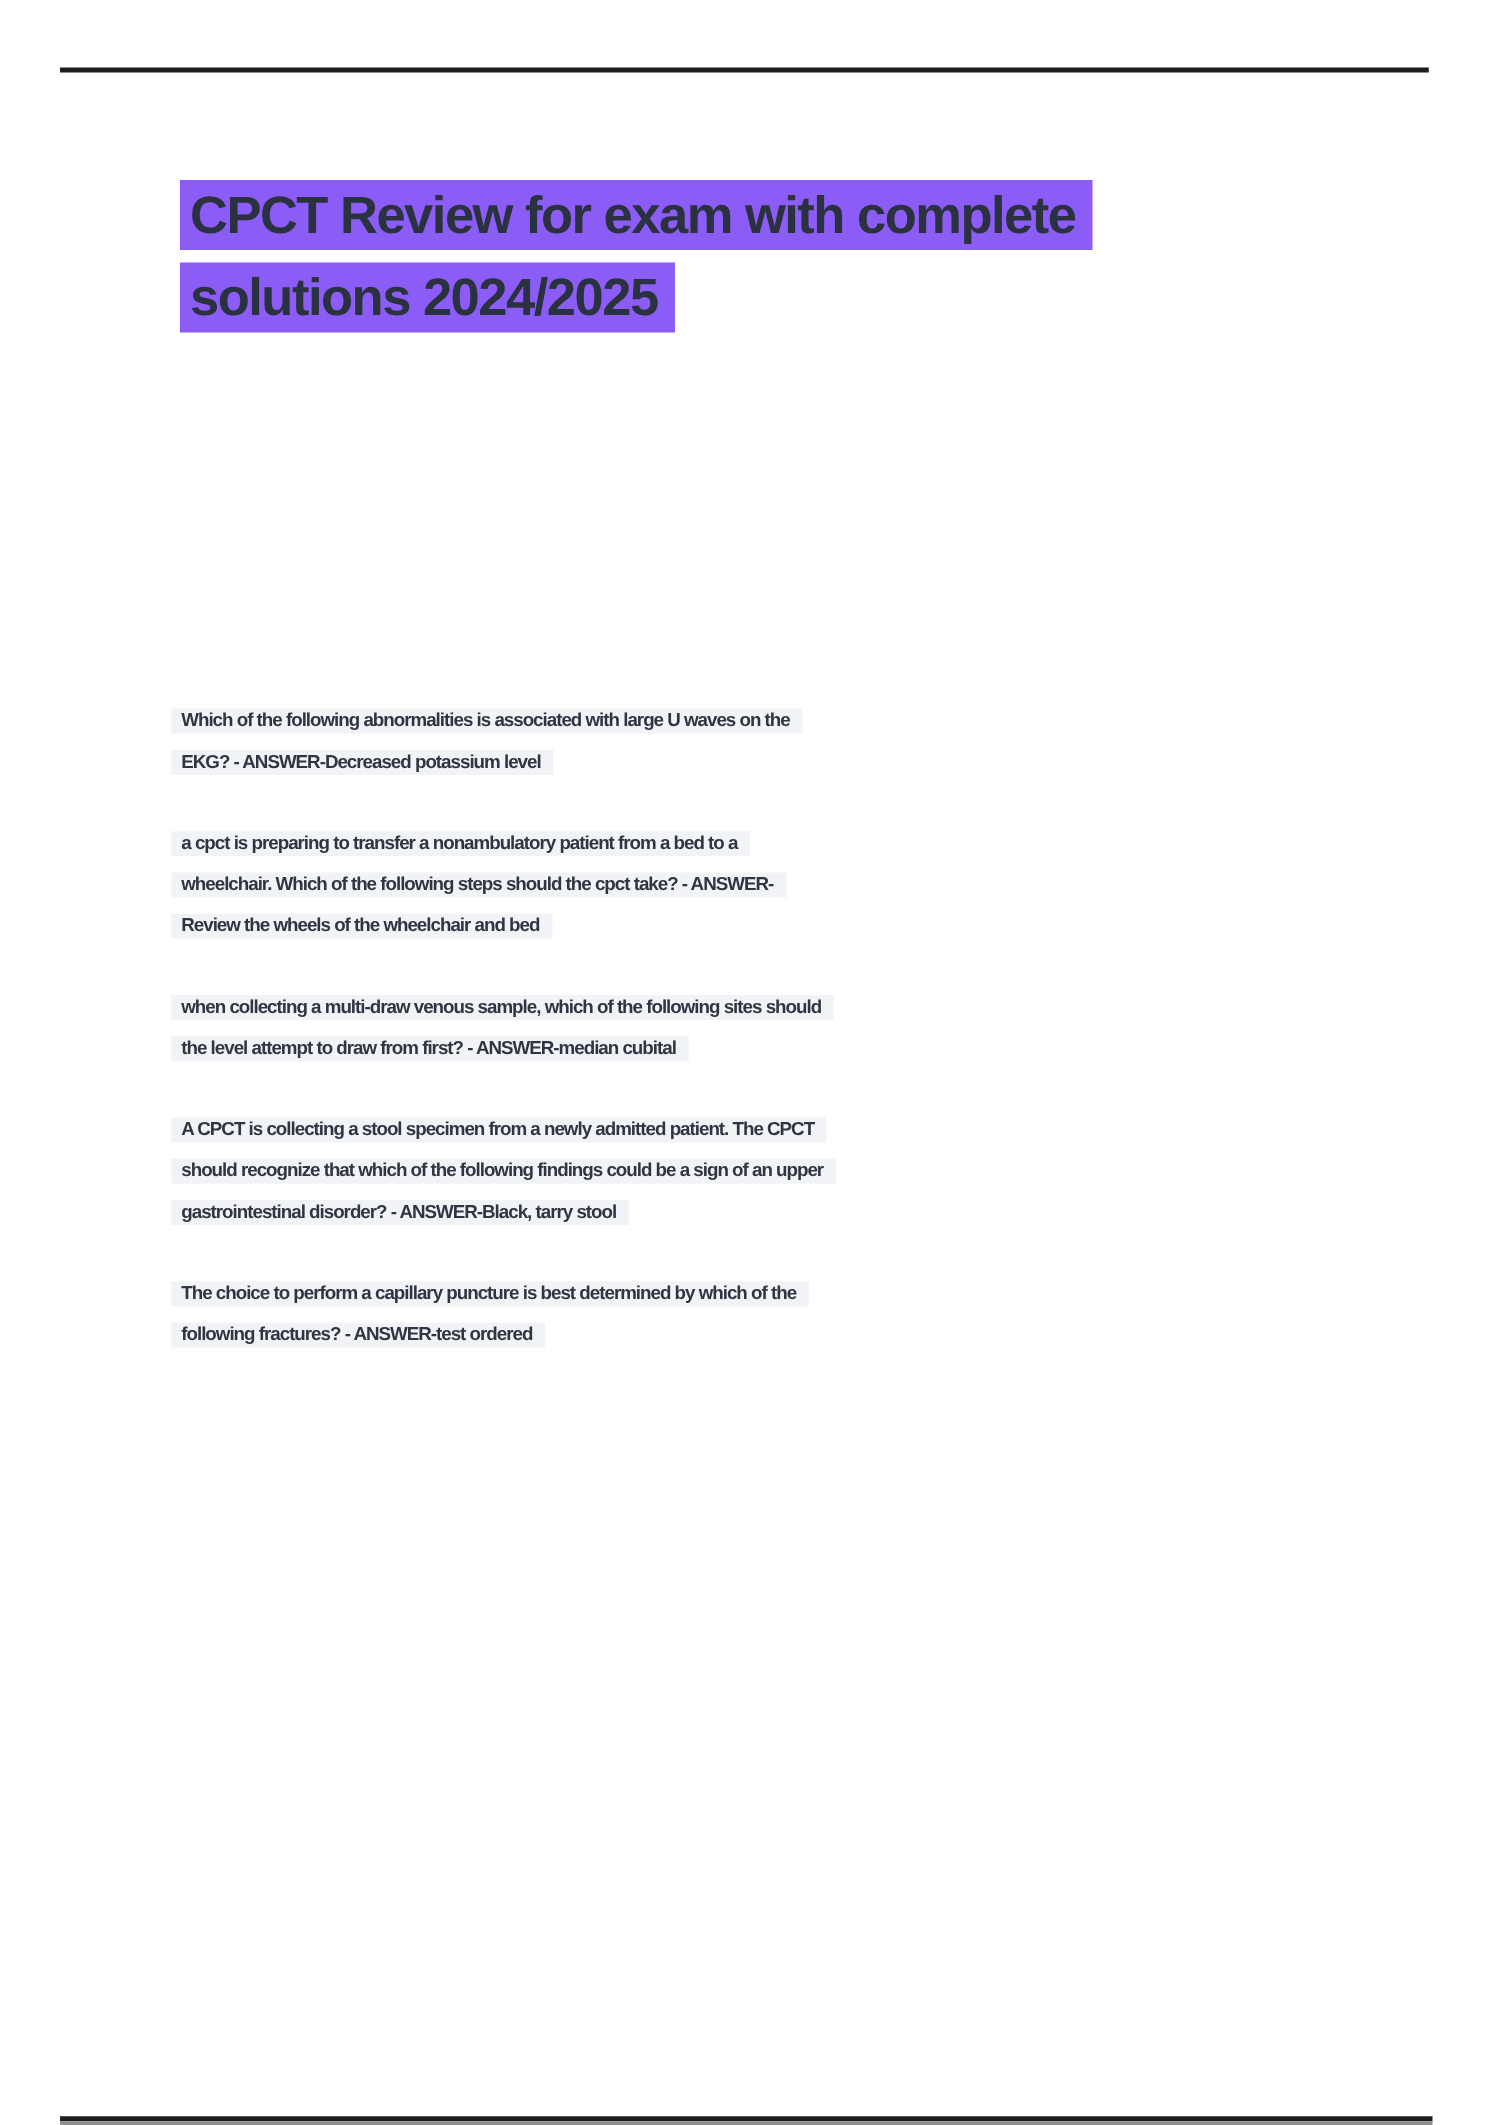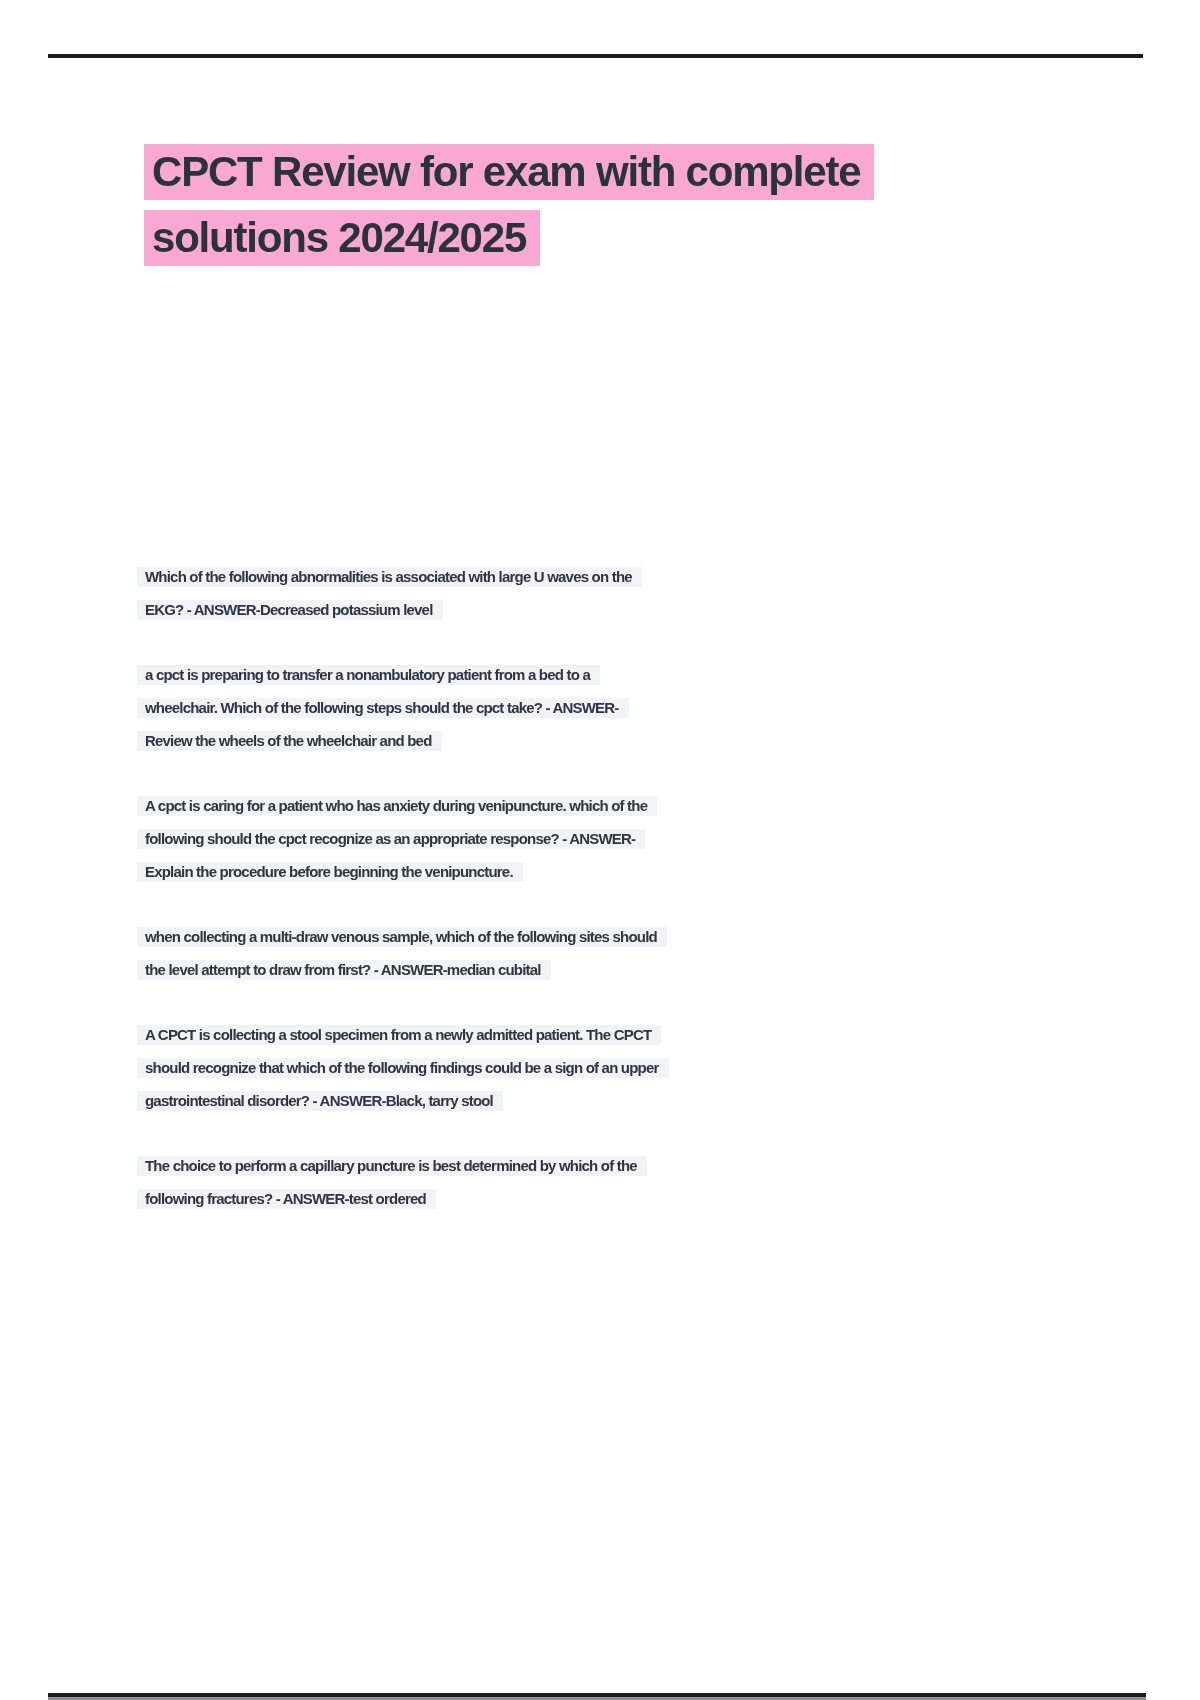--- a/index.html
+++ b/index.html
@@ -46,21 +46,21 @@
     margin: 0;
     width: 1000px;
     font-size: 42px;
     font-weight: 700;
     letter-spacing: -1.2px;
     line-height: 66px;
     color: #2b323f;
     white-space: pre-line;
   }
   .doc-title .hl {
-    background: #f9a8d4;
+    background: #8b5cf6;
     padding: 4px 14px 5px 8px;
     -webkit-box-decoration-break: clone;
     box-decoration-break: clone;
     white-space: pre-line;
   }
   .content {
     position: absolute;
     left: 137px;
     top: 560px;
     width: 1045px;
@@ -91,23 +91,20 @@
 
   <h1 class="doc-title"><span class="hl">CPCT Review for exam with complete
 solutions 2024/2025</span></h1>
 
   <main class="content">
       <p class="qa"><span class="hl">Which of the following abnormalities is associated with large U waves on the
 EKG? - ANSWER-Decreased potassium level</span></p>
       <p class="qa"><span class="hl">a cpct is preparing to transfer a nonambulatory patient from a bed to a
 wheelchair. Which of the following steps should the cpct take? - ANSWER-
 Review the wheels of the wheelchair and bed</span></p>
-      <p class="qa"><span class="hl">A cpct is caring for a patient who has anxiety during venipuncture. which of the
-following should the cpct recognize as an appropriate response? - ANSWER-
-Explain the procedure before beginning the venipuncture.</span></p>
       <p class="qa"><span class="hl">when collecting a multi-draw venous sample, which of the following sites should
 the level attempt to draw from first? - ANSWER-median cubital</span></p>
       <p class="qa"><span class="hl">A CPCT is collecting a stool specimen from a newly admitted patient. The CPCT
 should recognize that which of the following findings could be a sign of an upper
 gastrointestinal disorder? - ANSWER-Black, tarry stool</span></p>
       <p class="qa"><span class="hl">The choice to perform a capillary puncture is best determined by which of the
 following fractures? - ANSWER-test ordered</span></p>
     </main>
 
   <div class="rule rule-bottom"></div>

